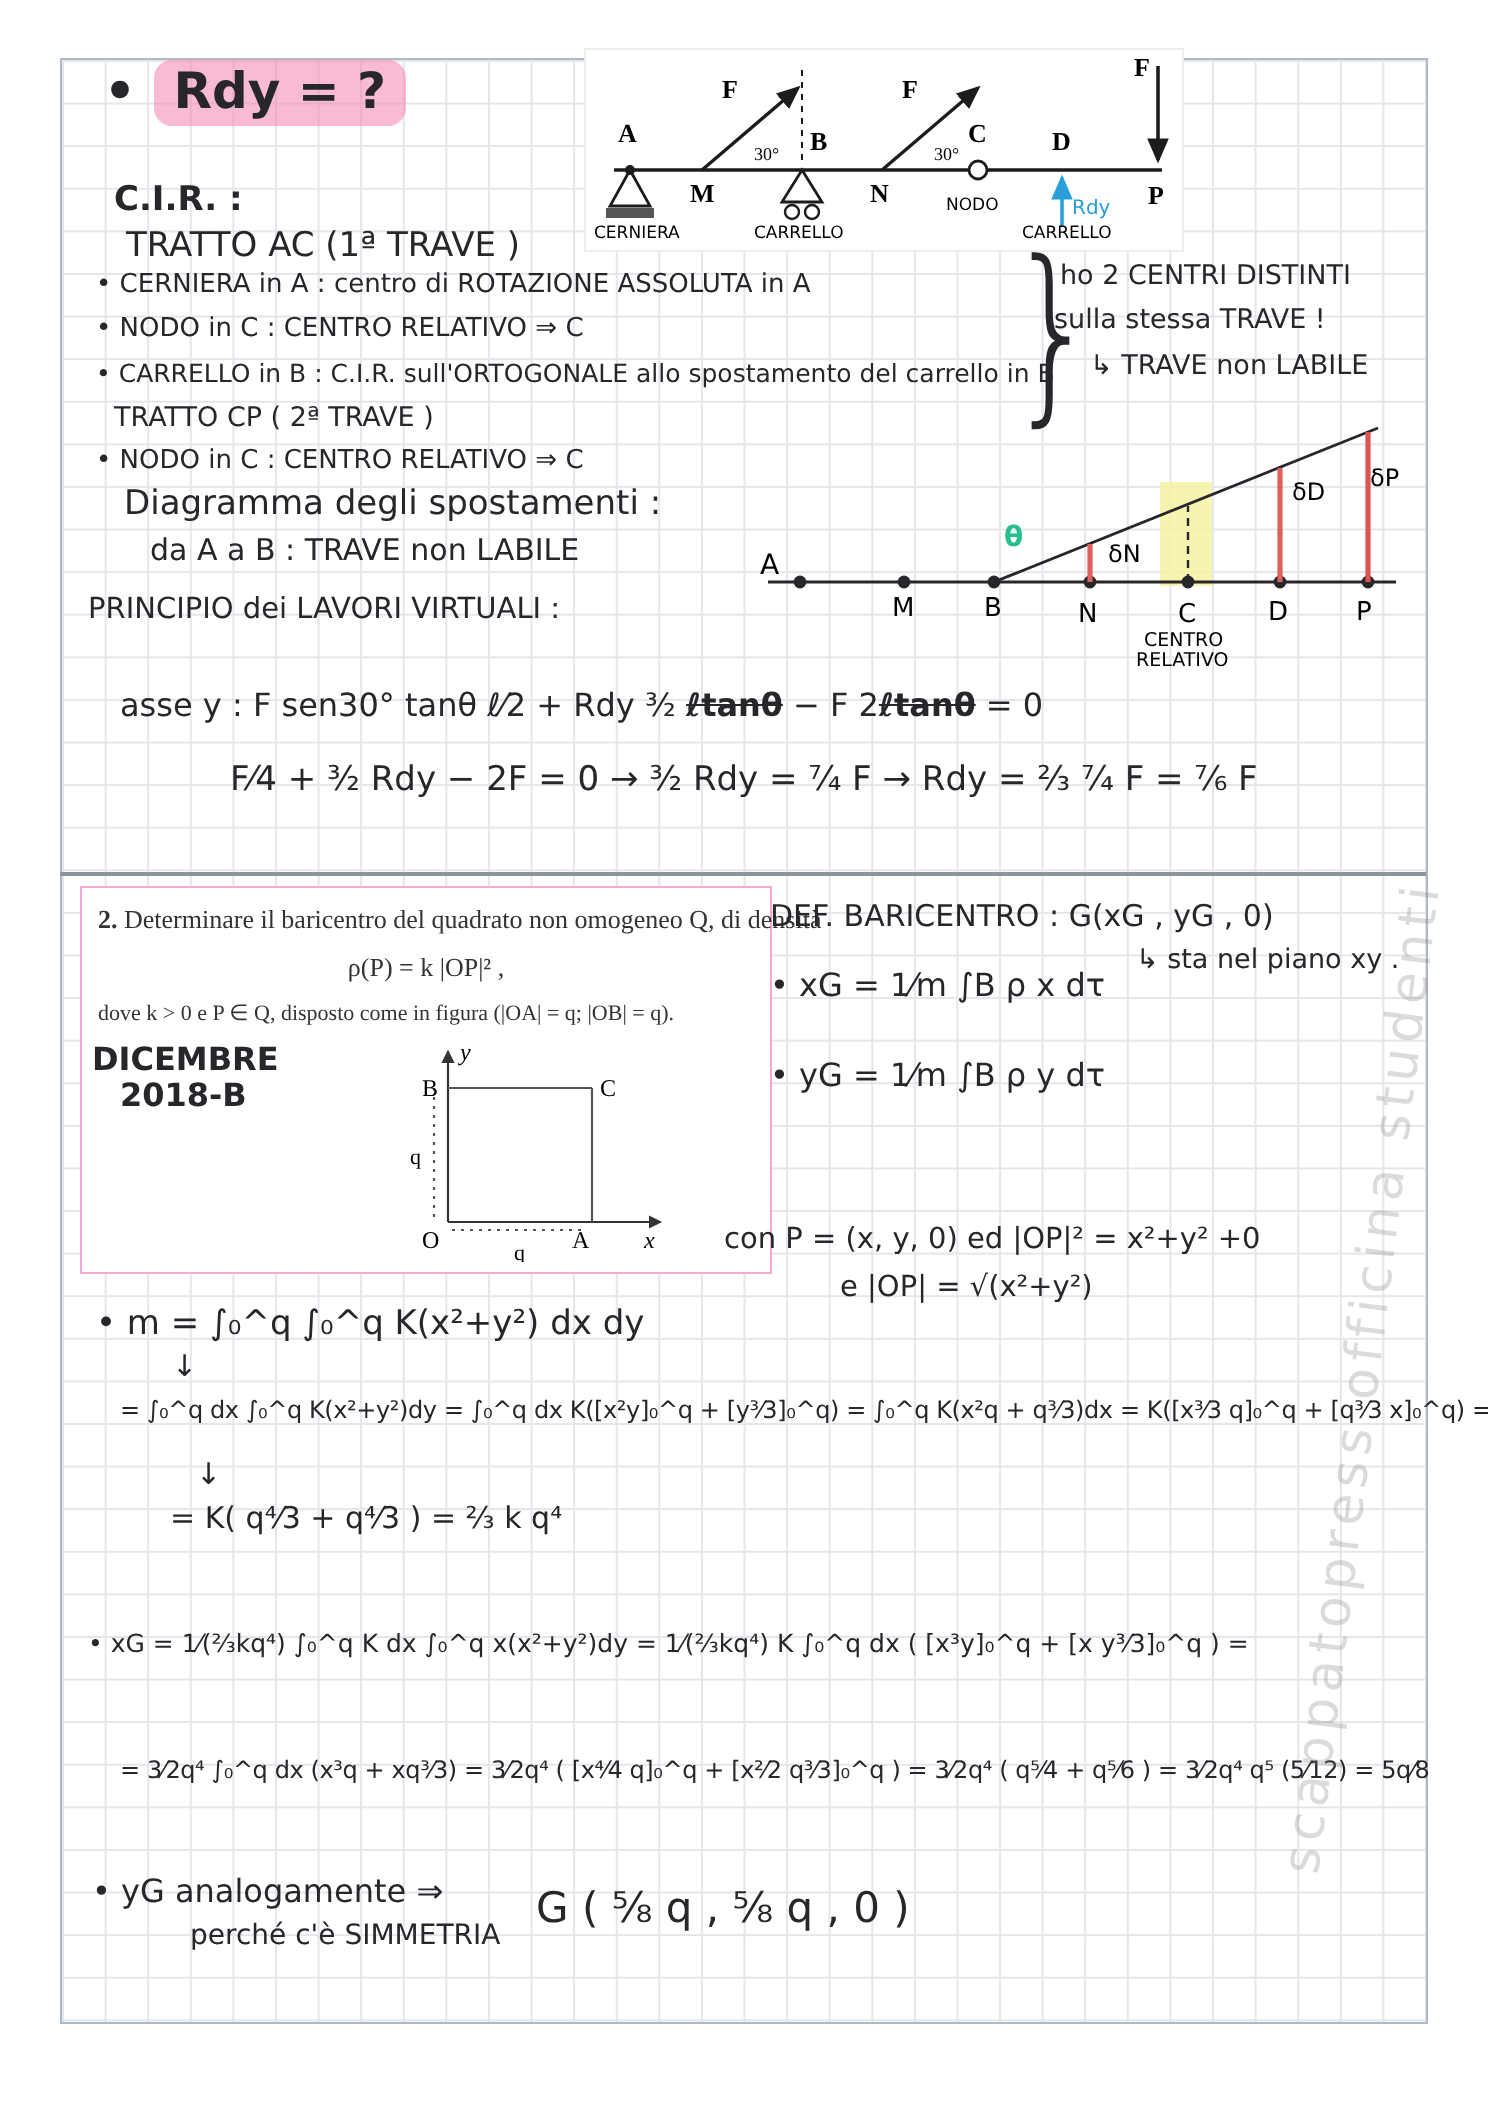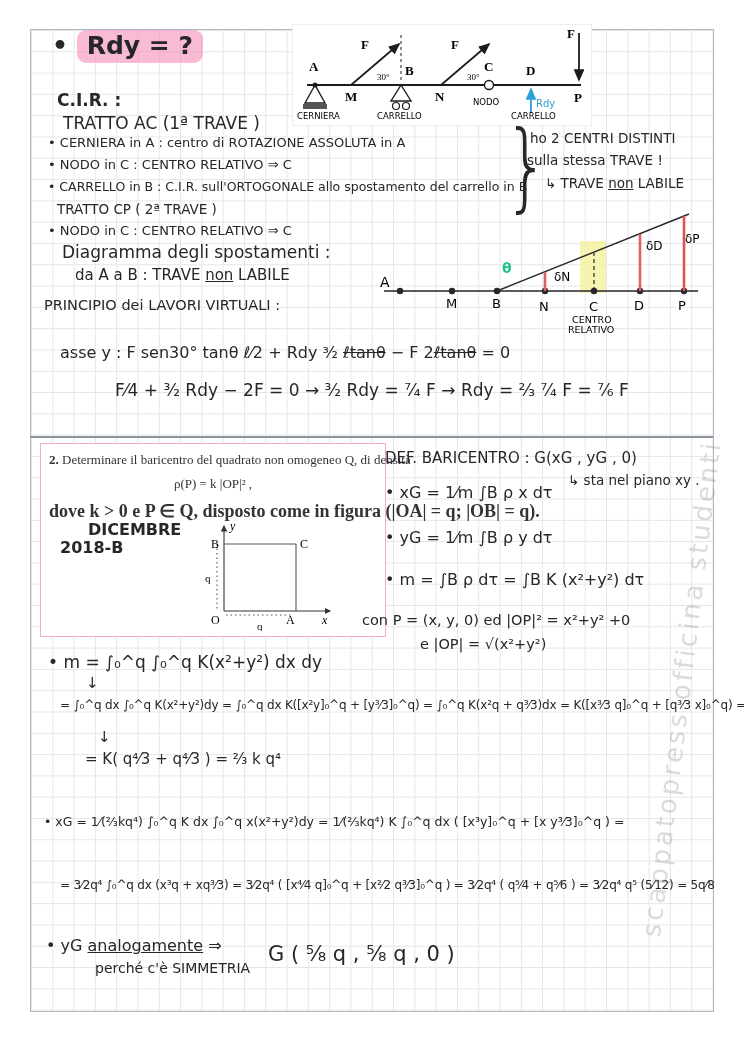--- a/index.html
+++ b/index.html
@@ -6,22 +6,22 @@
   .page{position:relative;width:744px;height:1052px;background:#ffffff;overflow:hidden;
         font-family:"DejaVu Sans",sans-serif;color:#26262b;}
   .paper{position:absolute;left:30px;top:29px;width:682px;height:981px;
          border:1px solid #b2b8bf;
          background-image:linear-gradient(#e3e6ea 1px,transparent 1px),
                           linear-gradient(90deg,#e3e6ea 1px,transparent 1px);
          background-size:21.3px 21.3px;}
   .abs{position:absolute;}
   .hw{font-family:"DejaVu Sans",sans-serif;color:#26262b;white-space:nowrap;}
   .serif{font-family:"Liberation Serif",serif;color:#333;}
-  .u{text-decoration:underline;margin-top:24px;}
-  .strike{text-decoration:line-through;}
+  .u{margin-top:24px;}
+  .strike{text-decoration:line-through;font-weight:bold;}
   .divider{position:absolute;left:30px;top:436px;width:683px;height:2px;background:#8e949b;}
   .highlight-pink{background:rgba(244,130,176,0.55);border-radius:9px;padding:1px 10px 3px 10px;}
   .printedbox{position:absolute;left:40px;top:443px;width:344px;height:192px;background:#fff;
               border:1px solid #f9a8d4;}
   .brace{font-size:96px;font-weight:300;transform:scaleX(0.75);color:#26262b;line-height:1;}
   .watermark{position:absolute;left:636px;top:935px;transform:rotate(-83deg);transform-origin:0 0;
              font-size:26px;letter-spacing:3px;color:rgba(125,125,125,0.28);
              font-family:"DejaVu Sans",sans-serif;white-space:nowrap;pointer-events:none;}
   svg text{font-family:"DejaVu Sans",sans-serif;}
   svg text.ser{font-family:"Liberation Serif",serif;}
@@ -143,21 +143,21 @@
   <div class="abs hw" style="left:60px;top:343px;font-size:16px;">
     <span>asse y :    F sen30° tanθ ℓ⁄2 + Rdy ³⁄₂ </span><span class="strike">ℓtanθ</span><span> − F 2</span><span class="strike">ℓtanθ</span><span> = 0</span>
   </div>
   <div class="abs hw" style="left:115px;top:380px;font-size:17px;">F⁄4 + ³⁄₂ Rdy − 2F = 0  →  ³⁄₂ Rdy = ⁷⁄₄ F   →  Rdy = ²⁄₃ ⁷⁄₄ F = ⁷⁄₆ F</div>
 
   <div class="printedbox">
     <div class="abs serif" style="left:8px;top:8px;font-size:13px;white-space:nowrap;">
       <span style="font-weight:bold;">2.</span><span>  Determinare il baricentro del quadrato non omogeneo Q, di densità</span>
     </div>
     <div class="abs serif" style="left:0;top:32px;width:100%;text-align:center;font-size:13px;">ρ(P) = k |OP|² ,</div>
-    <div class="abs serif" style="left:8px;top:56px;font-size:18px;white-space:nowrap;font-weight:bold;">dove k &gt; 0 e P ∈ Q, disposto come in figura (|OA| = q;  |OB| = q).</div>
+    <div class="abs serif" style="left:8px;top:56px;font-size:11px;white-space:nowrap;">dove k &gt; 0 e P ∈ Q, disposto come in figura (|OA| = q;  |OB| = q).</div>
     <svg class="abs" style="left:128px;top:72px;" width="190" height="115" viewBox="0 0 180 115">
       <defs>
         <marker id="fa" markerWidth="8" markerHeight="8" refX="5" refY="3" orient="auto">
           <path d="M0,0 L6,3 L0,6 Z" fill="#333"></path>
         </marker>
       </defs>
       <line x1="50" y1="95" x2="50" y2="10" stroke="#333" stroke-width="1.1" marker-end="url(#fa)"></line>
       <line x1="50" y1="95" x2="156" y2="95" stroke="#333" stroke-width="1.1" marker-end="url(#fa)"></line>
       <line x1="50" y1="28" x2="122" y2="28" stroke="#555" stroke-width="1.1"></line>
       <line x1="122" y1="28" x2="122" y2="95" stroke="#555" stroke-width="1.1"></line>
@@ -167,28 +167,27 @@
       <text class="ser" x="148" y="108" font-size="12" font-style="italic">x</text>
       <text class="ser" x="37" y="32" font-size="12">B</text>
       <text class="ser" x="126" y="32" font-size="12">C</text>
       <text class="ser" x="37" y="108" font-size="12">O</text>
       <text class="ser" x="112" y="108" font-size="12">A</text>
       <text class="ser" x="31" y="66" font-size="11">q</text>
       <text class="ser" x="83" y="114" font-size="11">q</text>
     </svg>
   </div>
 
-  <div class="abs hw" style="left:46px;top:520px;font-size:16px;font-weight:bold;margin-left:42px;">DICEMBRE</div>
+  <div class="abs hw" style="left:46px;top:520px;font-size:16px;font-weight:bold;">DICEMBRE</div>
   <div class="abs hw" style="left:60px;top:538px;font-size:16px;font-weight:bold;">2018-B</div>
 
   <div class="abs hw" style="left:385px;top:449px;font-size:15px;">DEF. BARICENTRO  :   G(xG , yG , 0)</div>
   <div class="abs hw" style="left:568px;top:472px;font-size:13.5px;">↳ sta nel piano xy .</div>
   <div class="abs hw" style="left:385px;top:483px;font-size:16px;">•  xG = 1⁄m ∫B ρ x dτ</div>
   <div class="abs hw" style="left:385px;top:528px;font-size:16px;">•  yG = 1⁄m ∫B ρ y dτ</div>
-  <div class="abs hw" style="left:385px;top:570px;font-size:16px;">•  m = ∫B ρ dτ = ∫B K (x²+y²) dτ</div>
   <div class="abs hw" style="left:362px;top:612px;font-size:14.5px;">con P = (x, y, 0)  ed   |OP|² =  x²+y² +0</div>
   <div class="abs hw" style="left:420px;top:636px;font-size:14.5px;">e   |OP| = √(x²+y²)</div>
 
   <div class="abs hw" style="left:48px;top:652px;font-size:17px;">•  m = ∫₀^q ∫₀^q  K(x²+y²) dx dy</div>
   <div class="abs hw" style="left:86px;top:674px;font-size:15px;">↓</div>
   <div class="abs hw" style="left:60px;top:698px;font-size:12px;letter-spacing:-0.2px;">= ∫₀^q dx ∫₀^q K(x²+y²)dy = ∫₀^q dx K([x²y]₀^q + [y³⁄3]₀^q) = ∫₀^q K(x²q + q³⁄3)dx = K([x³⁄3 q]₀^q + [q³⁄3 x]₀^q) =</div>
   <div class="abs hw" style="left:98px;top:728px;font-size:15px;">↓</div>
   <div class="abs hw" style="left:85px;top:750px;font-size:15px;">= K( q⁴⁄3 + q⁴⁄3 ) =  ²⁄₃ k q⁴</div>
 
   <div class="abs hw" style="left:44px;top:814px;font-size:12.5px;text-align:center;">•  xG = 1⁄(²⁄₃kq⁴) ∫₀^q K dx ∫₀^q x(x²+y²)dy = 1⁄(²⁄₃kq⁴) K ∫₀^q dx ( [x³y]₀^q + [x y³⁄3]₀^q ) =</div>

